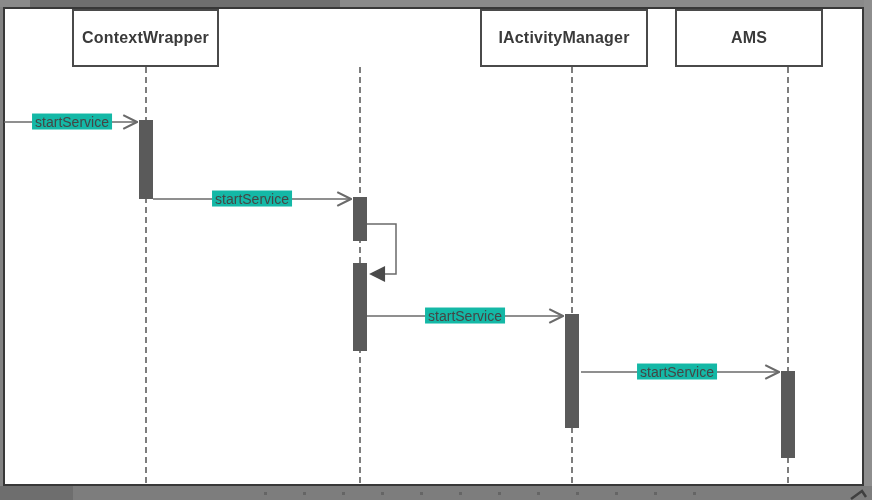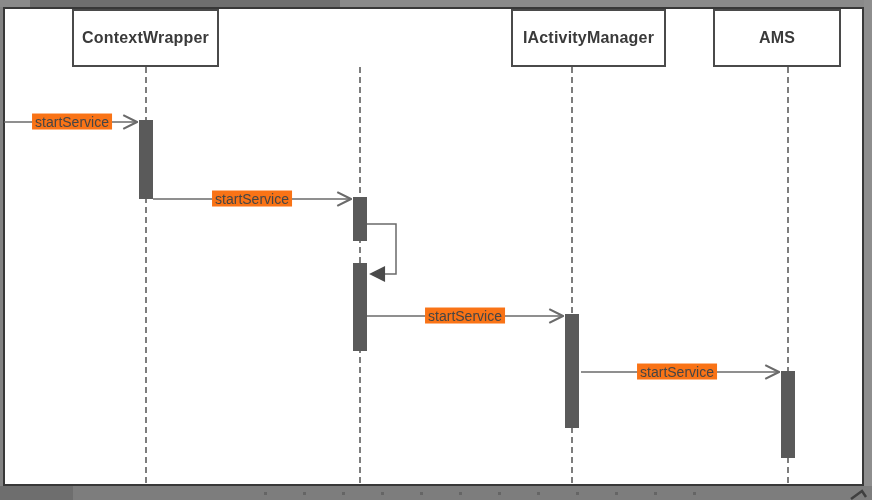--- a/index.html
+++ b/index.html
@@ -38,21 +38,21 @@
     position:absolute; top:67px; height:416px; width:0;
     border-left:2px dashed #7d7d7d; z-index:1;
   }
   
   .abar{position:absolute; width:14px; background:#5a5a5a; z-index:4;}
   
   svg.wires{position:absolute; left:0; top:0; z-index:2;}
   
   .mlabel{
     position:absolute; transform:translate(-50%,-53%);
-    background:#f97316; padding:0 3px; white-space:nowrap;
+    background:#14b8a6; padding:0 3px; white-space:nowrap;
     font-size:14px; color:#454545; z-index:5;
   }
 </style>
 </head>
 <body>
 
 <div id="screen">
 
   <div class="frame-top"></div>
   <div class="frame-top-dark"></div>
@@ -88,22 +88,22 @@
       <path d="M851,499 L862,491 L866,497" fill="none" stroke="#3f3f3f" stroke-width="2.5"></path>
     </svg>
 
     <div class="abar" style="left:139px; top:120px; height:79px;"></div>
     <div class="abar" style="left:353px; top:197px; height:44px;"></div>
     <div class="abar" style="left:353px; top:263px; height:88px;"></div>
     <div class="abar" style="left:565px; top:314px; height:114px;"></div>
     <div class="abar" style="left:781px; top:371px; height:87px;"></div>
 
     <div class="pbox" style="left:72px;  width:147px;">ContextWrapper</div>
-    <div class="pbox" style="left:511px; width:155px;">IActivityManager</div>
-    <div class="pbox" style="left:713px; width:128px;">AMS</div>
+    <div class="pbox" style="left:480px; width:168px;">IActivityManager</div>
+    <div class="pbox" style="left:675px; width:148px;">AMS</div>
 
     <div class="mlabel" style="left:72px;  top:122px;">startService</div>
     <div class="mlabel" style="left:252px; top:199px;">startService</div>
     <div class="mlabel" style="left:465px; top:316px;">startService</div>
     <div class="mlabel" style="left:677px; top:372px;">startService</div>
 
   </div>
 </div>
 
 </body></html>

